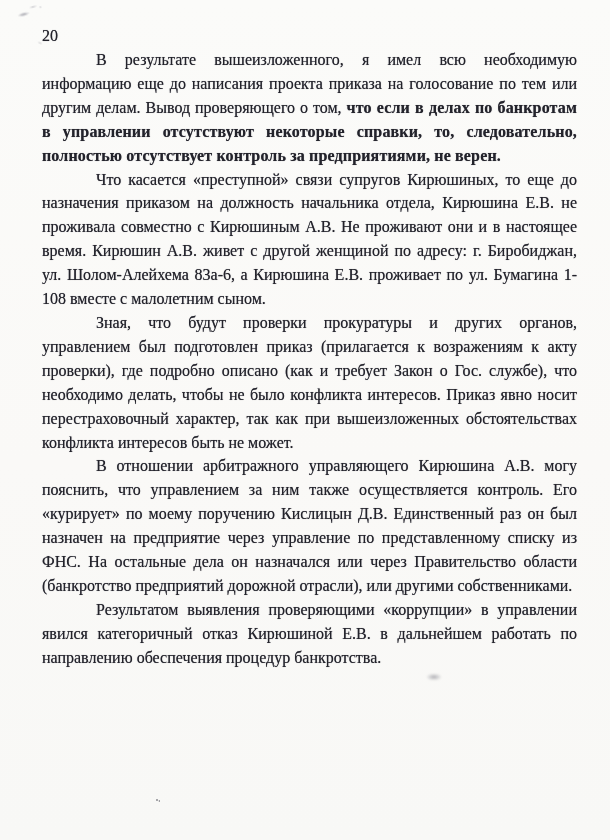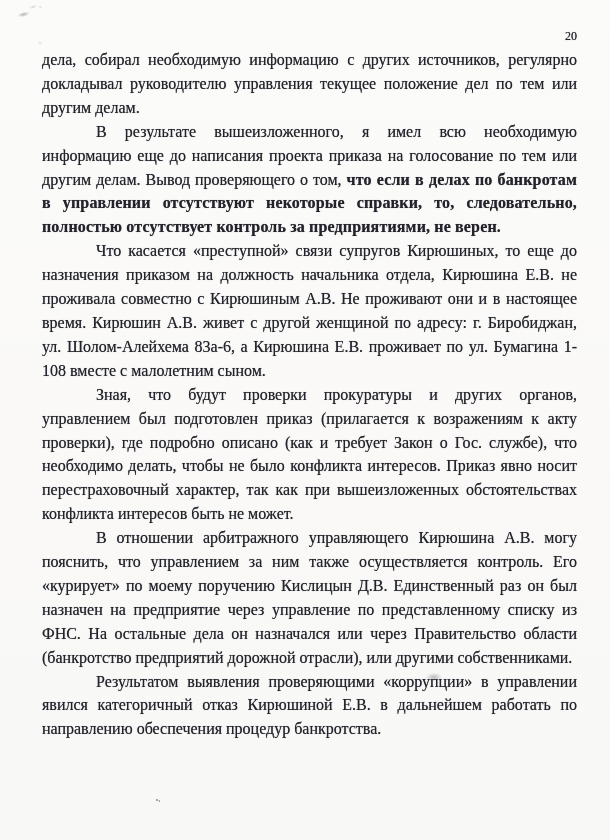--- a/index.html
+++ b/index.html
@@ -16,22 +16,22 @@
     height: 840px;
     background: linear-gradient(180deg, #fbfbf9 0%, #faf9f7 55%, #f8f8f6 100%);
     font-family: "Liberation Serif", "DejaVu Serif", serif;
     color: #23232b;
   }
   .page-number {
     position: absolute;
     top: 27px;
     left: 42px;
     width: 535px;
-    text-align: right;
-    font-size: 12px;
+    text-align: left;
+    font-size: 16px;
     line-height: 18px;
     text-shadow: 0 0 0.7px rgba(35,35,50,0.75);
   }
   .body-text {
     position: absolute;
     top: 48px;
     left: 42px;
     width: 535px;
     font-size: 16px;
     line-height: 23.9px;
@@ -92,21 +92,20 @@
 </head>
 <body>
 
 <div class="page">
   <div class="smudge-topleft"></div>
   <div class="speck-mid-left"></div>
 
   <div class="page-number">20</div>
 
   <div class="body-text" id="document-body">
-      <p class="no-indent"><span>дела, собирал необходимую информацию с других источников, регулярно докладывал руководителю управления текущее положение дел по тем или другим делам.</span></p>
       <p><span>В результате вышеизложенного, я имел всю необходимую информацию еще до написания проекта приказа на голосование по тем или другим делам. Вывод проверяющего о том, </span><span class="seg-bold">что если в делах по банкротам в управлении отсутствуют некоторые справки, то, следовательно, полностью отсутствует контроль за предприятиями, не верен.</span></p>
       <p><span>Что касается «преступной» связи супругов Кирюшиных, то еще до назначения приказом на должность начальника отдела, Кирюшина Е.В. не проживала совместно с Кирюшиным А.В. Не проживают они и в настоящее время. Кирюшин А.В. живет с другой женщиной по адресу: г. Биробиджан, ул. Шолом-Алейхема 83а-6, а Кирюшина Е.В. проживает по ул. Бумагина 1-108 вместе с малолетним сыном.</span></p>
       <p><span>Зная, что будут проверки прокуратуры и других органов, управлением был подготовлен приказ (прилагается к возражениям к акту проверки), где подробно описано (как и требует Закон о Гос. службе), что необходимо делать, чтобы не было конфликта интересов. Приказ явно носит перестраховочный характер, так как при вышеизложенных обстоятельствах конфликта интересов быть не может.</span></p>
       <p><span>В отношении арбитражного управляющего Кирюшина А.В. могу пояснить, что управлением за ним также осуществляется контроль. Его «курирует» по моему поручению Кислицын Д.В. Единственный раз он был назначен на предприятие через управление по представленному списку из ФНС. На остальные дела он назначался или через Правительство области (банкротство предприятий дорожной отрасли), или другими собственниками.</span></p>
       <p><span>Результатом выявления проверяющими «коррупции» в управлении явился категоричный отказ Кирюшиной Е.В. в дальнейшем работать по направлению обеспечения процедур банкротства.</span></p>
     </div>
 
   <div class="smudge-word"></div>
   <div class="speck-bottom"></div>
 </div>

